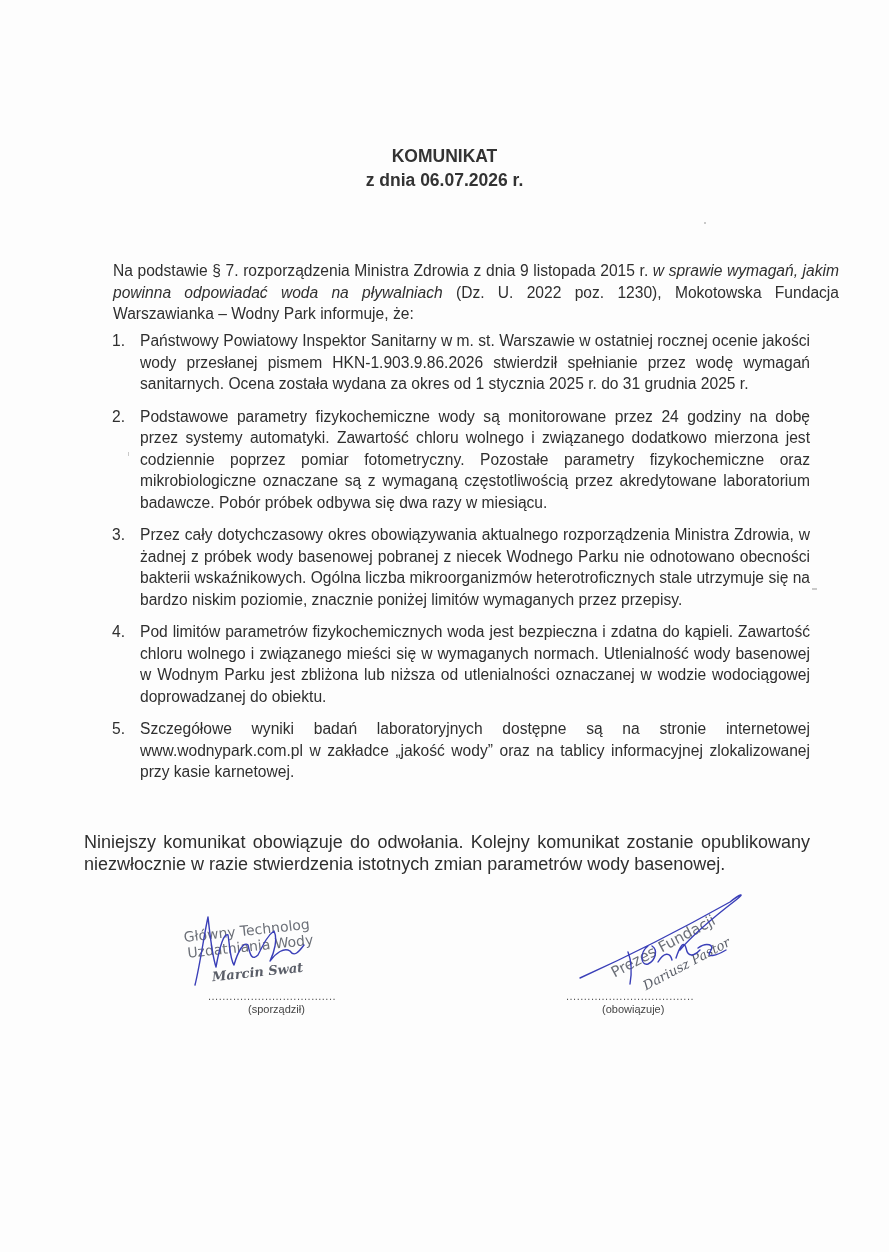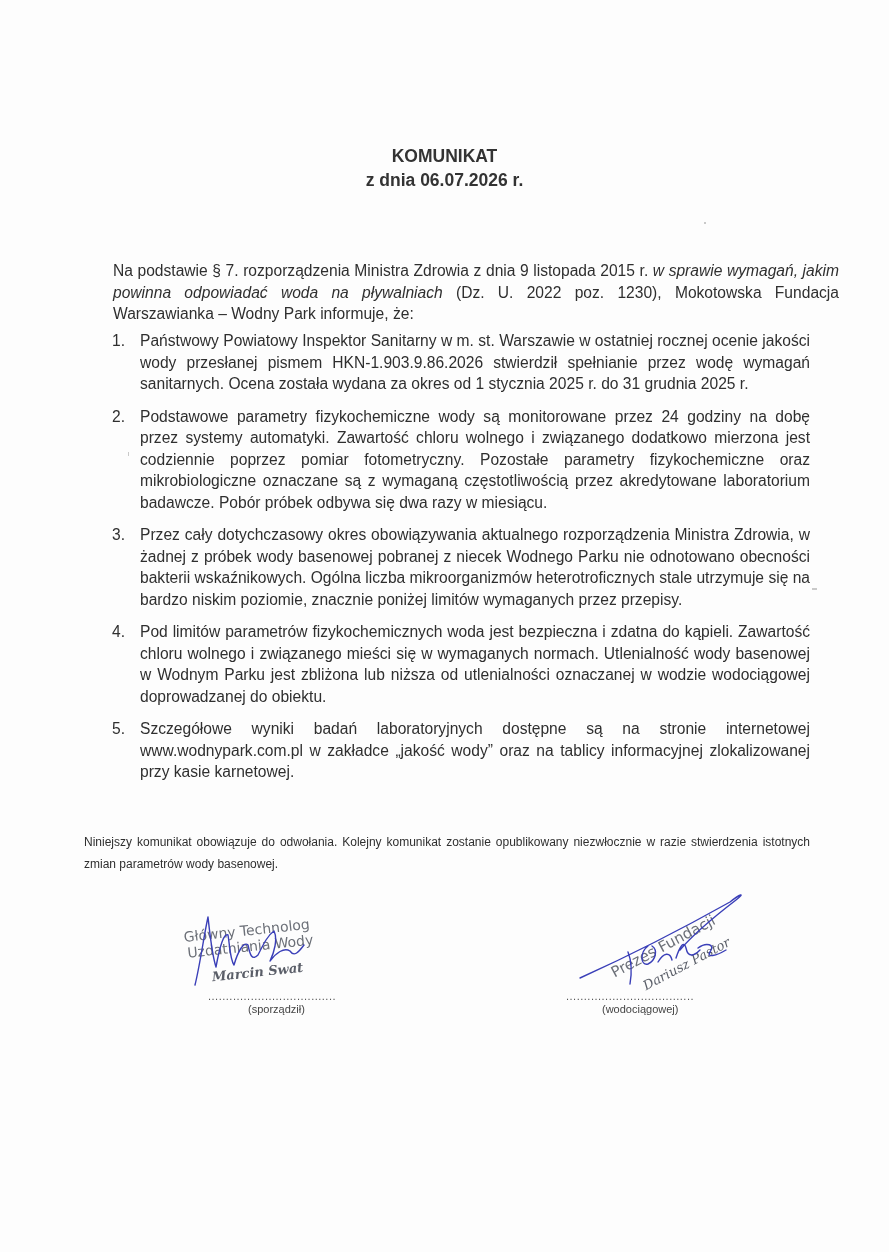--- a/index.html
+++ b/index.html
@@ -9,21 +9,21 @@
     .header { position: absolute; left: 0; top: 144px; width: 889px; text-align: center; font-weight: bold; font-size: 17.5px; line-height: 24px; color: #333; }
     .header div { white-space: nowrap; }
 
     .intro { position: absolute; left: 84px; top: 260px; width: 726px; font-size: 15.6px; line-height: 21.5px; text-align: justify; color: #2f2f2f; margin-left: 29px; }
     .intro i { font-style: italic; }
 
     .list { position: absolute; left: 84px; top: 330px; width: 726px; margin: 0; padding: 0; list-style: none; font-size: 15.6px; line-height: 21.5px; color: #2f2f2f; }
     .list li { position: relative; padding-left: 56px; text-align: justify; margin-bottom: 11px; }
     .list li .num { position: absolute; left: 28px; top: 0; }
 
-    .closing { position: absolute; left: 84px; top: 832px; width: 726px; font-size: 12px; line-height: 21.5px; text-align: justify; color: #2f2f2f; }
+    .closing { position: absolute; left: 84px; top: 832px; width: 726px; font-size: 18px; line-height: 21.5px; text-align: justify; color: #2f2f2f; }
 
     .sig { position: absolute; font-family: "Liberation Sans", sans-serif; }
     .sig .dots { position: absolute; font-size: 11px; letter-spacing: 0.5px; color: #555; white-space: nowrap; }
     .sig .role { position: absolute; font-size: 11px; color: #444; white-space: nowrap; text-align: center; }
     .stamp-text { fill: #6c7078; font-family: "DejaVu Sans", sans-serif; }
     .stamp-name { fill: #5a5e68; font-family: "DejaVu Serif", serif; font-style: italic; font-weight: bold; }
     .scrib { fill: none; stroke: #3a3fb8; stroke-width: 1.4; stroke-linecap: round; stroke-linejoin: round; }
 
     .speck { position: absolute; background: #c9c9c9; }
   </style>
@@ -64,19 +64,19 @@
 
   <div class="sig" style="left:540px; top:880px; width:240px; height:145px;">
     <svg width="240" height="120" style="position:absolute;left:0;top:0;">
       <g transform="rotate(-28 120 60)">
         <text x="62" y="72" font-size="15" class="stamp-text">Prezes Fundacji</text>
         <text x="84" y="98" font-size="13" class="stamp-name" style="font-weight:normal;">Dariusz Pastor</text>
       </g>
       <path class="scrib" d="M40 98 C80 80, 140 50, 190 22 C200 14, 206 12, 196 20 C170 40, 150 58, 140 70 M88 72 C92 82, 92 92, 90 104 M108 66 C100 72, 100 86, 108 84 C116 80, 118 70, 112 66 M118 82 C124 72, 130 72, 132 80 M136 78 C140 66, 144 60, 146 68 C148 78, 154 76, 160 70 M158 68 C166 62, 176 64, 170 72 C166 78, 176 76, 186 70"></path>
     </svg>
     <div class="dots" style="left:26px; top:110px;">....................................</div>
-    <div class="role" style="left:62px; top:123px;">(wodociągowej)</div>
+    <div class="role" style="left:62px; top:123px;">(obowiązuje)</div>
   </div>
 
   <div class="speck" style="left:812px; top:588px; width:5px; height:2px;"></div>
   <div class="speck" style="left:704px; top:222px; width:2px; height:2px;"></div>
   <div class="speck" style="left:128px; top:452px; width:1px; height:4px;"></div>
 </div>
 
 </body></html>

